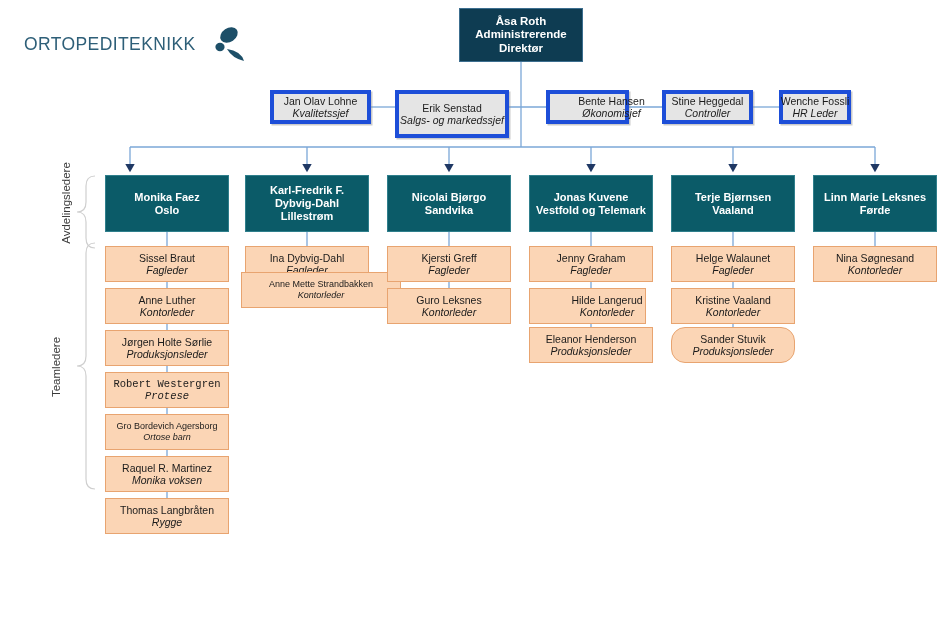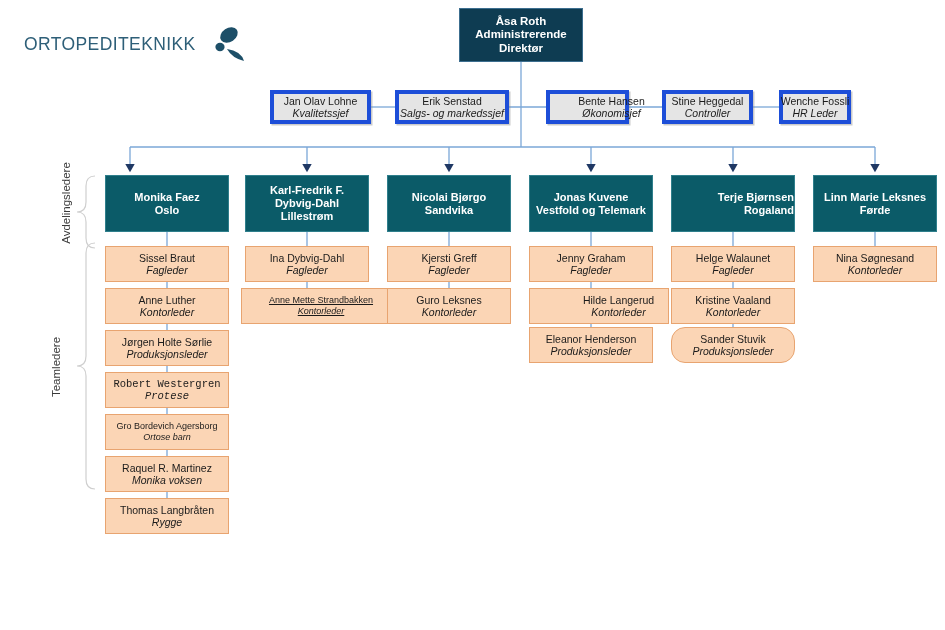--- a/index.html
+++ b/index.html
@@ -134,21 +134,21 @@
   <div class="node exec" style="left:459px; top:8px; width:124px; height:54px;">
     <div class="nm">Åsa Roth</div>
     <div class="rl">Administrerende</div>
     <div class="rl">Direktør</div>
   </div>
 
   <div class="node staff" style="left:270px; top:90px; width:101px; height:34px;">
     <div class="nm">Jan Olav Lohne</div>
     <div class="rl">Kvalitetssjef</div>
   </div>
-  <div class="node staff" style="left:395px; top:90px; width:114px; height:34px;">
+  <div class="node staff" style="left:395px; top:90px; width:114px; height:48px;">
     <div class="nm">Erik Senstad</div>
     <div class="rl">Salgs- og markedssjef</div>
   </div>
   <div class="node staff" style="left:546px; top:90px; width:83px; height:34px;padding-left:48px;">
     <div class="nm">Bente Hansen</div>
     <div class="rl">Økonomisjef</div>
   </div>
   <div class="node staff" style="left:662px; top:90px; width:91px; height:34px;">
     <div class="nm">Stine Heggedal</div>
     <div class="rl">Controller</div>
@@ -168,23 +168,23 @@
     <div class="rl">Lillestrøm</div>
   </div>
   <div class="node dept" style="left:387px; top:175px; width:124px; height:57px;">
     <div class="nm">Nicolai Bjørgo</div>
     <div class="rl">Sandvika</div>
   </div>
   <div class="node dept" style="left:529px; top:175px; width:124px; height:57px;">
     <div class="nm">Jonas Kuvene</div>
     <div class="rl">Vestfold og Telemark</div>
   </div>
-  <div class="node dept" style="left:671px; top:175px; width:124px; height:57px;align-items:flex-end;">
+  <div class="node dept" style="left:671px; top:175px; width:124px; height:57px;">
     <div class="nm">Terje Bjørnsen</div>
-    <div class="rl">Rogaland</div>
+    <div class="rl">Vaaland</div>
   </div>
   <div class="node dept" style="left:813px; top:175px; width:124px; height:57px;">
     <div class="nm">Linn Marie Leksnes</div>
     <div class="rl">Førde</div>
   </div>
 
   <div class="node team" style="left:105px; top:246px; width:124px; height:36px;">
     <div class="nm">Sissel Braut</div>
     <div class="rl">Fagleder</div>
   </div>
@@ -210,39 +210,39 @@
   </div>
   <div class="node team" style="left:105px; top:498px; width:124px; height:36px;">
     <div class="nm">Thomas Langbråten</div>
     <div class="rl">Rygge</div>
   </div>
 
   <div class="node team" style="left:245px; top:246px; width:124px; height:36px;">
     <div class="nm">Ina Dybvig-Dahl</div>
     <div class="rl">Fagleder</div>
   </div>
-  <div class="node team sm" style="left:241px; top:288px; width:160px; height:36px;text-decoration:underline;">
+  <div class="node team sm" style="left:241px; top:272px; width:160px; height:36px;">
     <div class="nm">Anne Mette Strandbakken</div>
     <div class="rl">Kontorleder</div>
   </div>
 
   <div class="node team" style="left:387px; top:246px; width:124px; height:36px;">
     <div class="nm">Kjersti Greff</div>
     <div class="rl">Fagleder</div>
   </div>
   <div class="node team" style="left:387px; top:288px; width:124px; height:36px;">
     <div class="nm">Guro Leksnes</div>
     <div class="rl">Kontorleder</div>
   </div>
 
   <div class="node team" style="left:529px; top:246px; width:124px; height:36px;">
     <div class="nm">Jenny Graham</div>
     <div class="rl">Fagleder</div>
   </div>
-  <div class="node team" style="left:529px; top:288px; width:140px; height:36px;padding-left:39px;">
+  <div class="node team" style="left:529px; top:288px; width:117px; height:36px;padding-left:39px;">
     <div class="nm">Hilde Langerud</div>
     <div class="rl">Kontorleder</div>
   </div>
   <div class="node team" style="left:529px; top:327px; width:124px; height:36px;">
     <div class="nm">Eleanor Henderson</div>
     <div class="rl">Produksjonsleder</div>
   </div>
 
   <div class="node team" style="left:671px; top:246px; width:124px; height:36px;">
     <div class="nm">Helge Walaunet</div>

